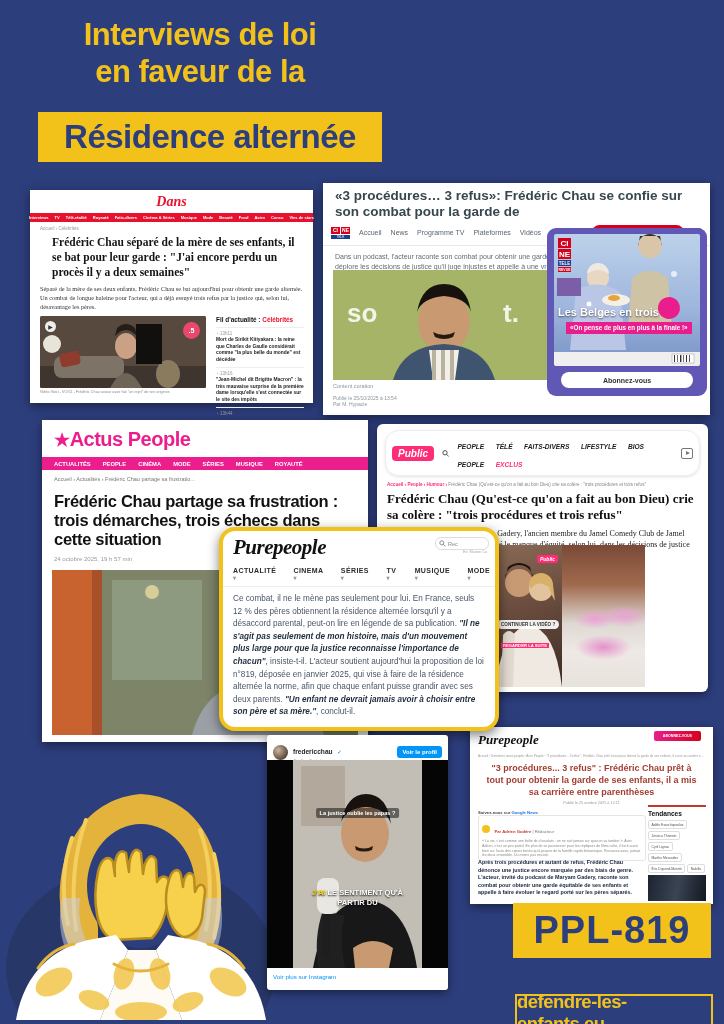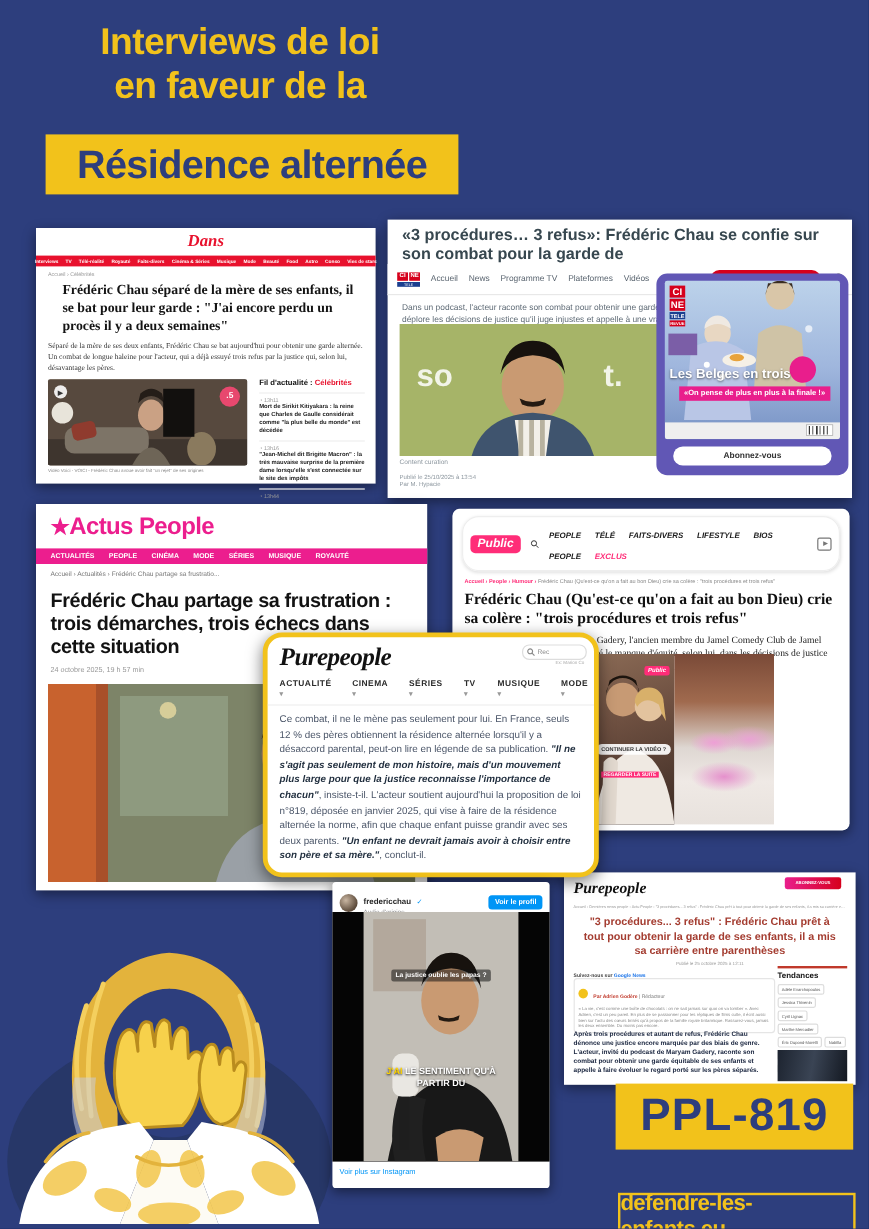--- a/index.html
+++ b/index.html
@@ -52,21 +52,21 @@
   .ctr-wm{position:absolute;color:rgba(255,255,255,.85);font-weight:bold;font-size:26px;top:28px;}
   .ctr-capt{position:absolute;left:10px;top:200px;font-size:5.5px;color:#8d979f;}
   .ctr-pub{position:absolute;left:10px;top:212px;font-size:5px;color:#8d979f;}
   .ctr-mag{position:absolute;left:224px;top:45px;width:160px;height:168px;background:#6157b5;border-radius:9px;z-index:1;}
   .ctr-cover{position:absolute;left:7px;top:6px;width:146px;height:132px;background:linear-gradient(180deg,#bcd2ea,#9fb6dd 55%,#7792c4);overflow:hidden;border-radius:2px;}
   .ctr-cover-t{position:absolute;left:4px;top:72px;color:#fff;font-weight:bold;font-size:11px;text-shadow:0 1px 2px rgba(0,0,0,.6);}
   .ctr-cover-s{position:absolute;left:12px;top:88px;background:#e91e8c;color:#fff;font-weight:bold;font-size:6.3px;line-height:8px;padding:2px 4px;text-align:center;}
   .ctr-abo{position:absolute;left:14px;top:144px;width:132px;height:16px;background:#fff;border-radius:8px;display:flex;align-items:center;justify-content:center;font-size:7px;font-weight:bold;color:#333;}
 
   
-  .actus{left:30px;top:420px;width:326px;height:322px;z-index:2;}
+  .actus{left:42px;top:420px;width:326px;height:322px;z-index:2;}
   .actus-logo{padding:8px 12px 6px;font-size:20px;font-weight:bold;color:#ec1e8e;letter-spacing:-.5px;}
   .actus-logo .star{color:#ec1e8e;font-size:18px;}
   .actus-nav{background:#ec1e8e;height:13px;display:flex;align-items:center;gap:12px;padding:0 12px;}
   .actus-nav a{color:#fff;font-weight:bold;font-size:5.8px;text-decoration:none;}
   .actus-bc{font-size:5.5px;color:#777;padding:6px 12px 0;}
   .actus-h1{padding:10px 12px 0;font-weight:bold;font-size:16.5px;line-height:19px;color:#121212;letter-spacing:-.3px;}
   .actus-date{padding:7px 12px 0;font-size:6px;color:#999;}
   .actus-photo{position:absolute;left:10px;top:150px;width:306px;height:165px;background:linear-gradient(105deg,#5c6650,#7d8468 45%,#9aa183);overflow:hidden;}
 
   
@@ -97,21 +97,21 @@
   .ppc-logo{font-family:"Liberation Serif",serif;font-style:italic;font-weight:bold;font-size:21px;color:#111;padding:4px 0 0 10px;letter-spacing:-.5px;}
   .ppc-search{position:absolute;right:6px;top:6px;width:46px;height:11px;border:1px solid #ddd;border-radius:6px;display:flex;align-items:center;gap:2px;padding:0 3px;font-size:5.5px;color:#888;}
   .ppc-ex{position:absolute;right:8px;top:19px;font-size:3.8px;color:#aaa;}
   .ppc-nav{display:flex;gap:13px;padding:7px 0 5px 10px;border-bottom:1px solid #eee;}
   .ppc-nav a{font-size:7px;font-weight:bold;color:#2b2b2b;letter-spacing:.4px;text-decoration:none;}
   .ppc-nav .cv{color:#999;font-size:6px;}
   .ppc-body{padding:6px 10px;font-size:8.2px;line-height:12.6px;color:#4a5568;}
   .ppc-body b{color:#1f2d3d;font-style:italic;}
 
   
-  .insta{left:277px;top:735px;width:181px;height:255px;z-index:6;border-radius:3px;}
+  .insta{left:267px;top:735px;width:181px;height:255px;z-index:6;border-radius:3px;}
   .in-head{display:flex;align-items:center;gap:5px;padding:5px 6px;}
   .in-ava{width:15px;height:15px;border-radius:50%;background:radial-gradient(circle at 35% 35%,#c9b6a2,#5c4a3a 70%);}
   .in-name{font-size:6.6px;font-weight:bold;color:#262626;}
   .in-check{color:#0095f6;font-size:6px;}
   .in-audio{font-size:5.2px;color:#8e8e8e;}
   .in-btn{margin-left:auto;background:#0095f6;color:#fff;font-weight:bold;font-size:6px;border-radius:3px;padding:3px 5px;}
   .in-video{position:absolute;left:0;top:25px;width:181px;height:208px;background:#050505;overflow:hidden;}
   .in-img{position:absolute;left:26px;top:0;width:129px;height:208px;background:linear-gradient(180deg,#b9b5ae,#cfccc5 30%,#a8a49d);overflow:hidden;}
   .in-c1{position:absolute;left:50%;transform:translateX(-50%);top:48px;background:rgba(20,20,20,.55);color:#fff;font-size:5.6px;font-weight:bold;padding:2px 4px;border-radius:2px;white-space:nowrap;}
   .in-c2{position:absolute;left:50%;transform:translateX(-50%);top:128px;width:110px;text-align:center;font-weight:bold;font-size:7.5px;line-height:10px;color:#fff;text-shadow:0 1px 2px #000;}

